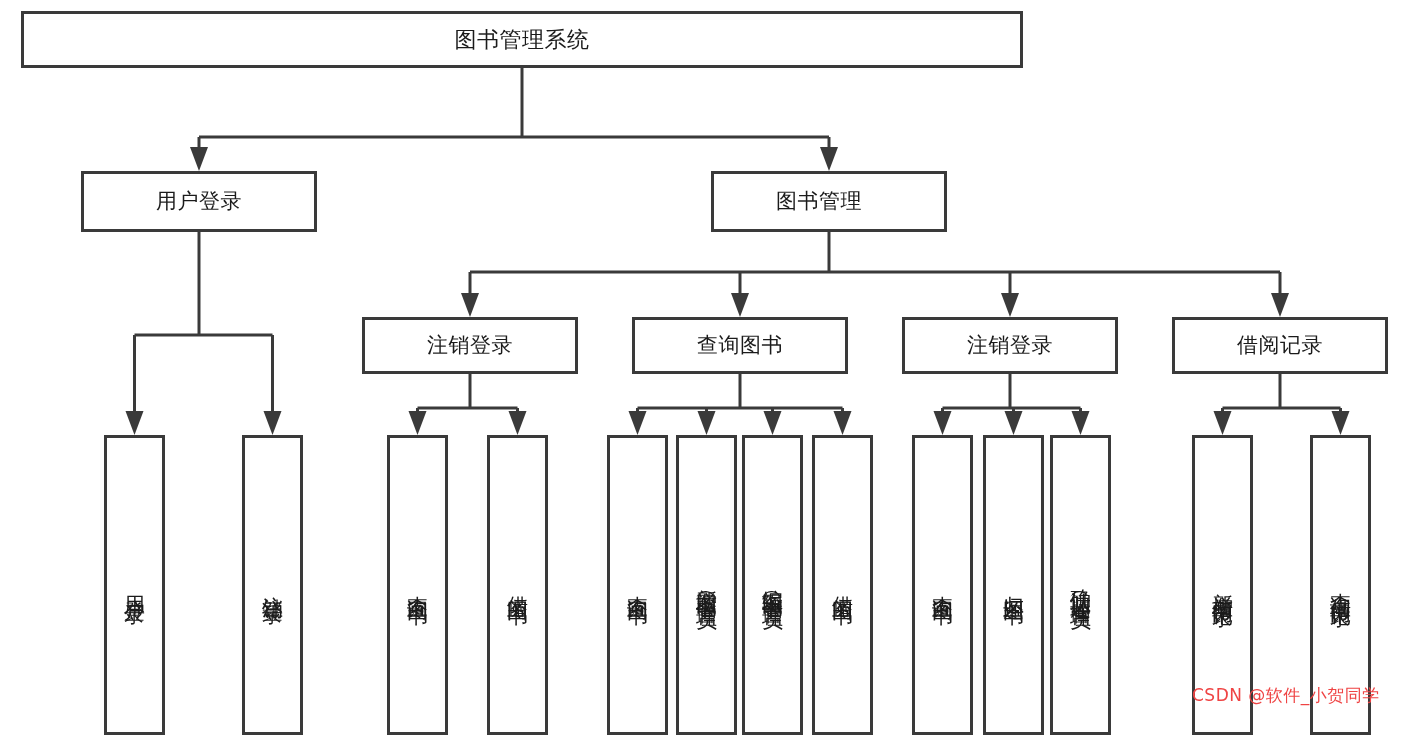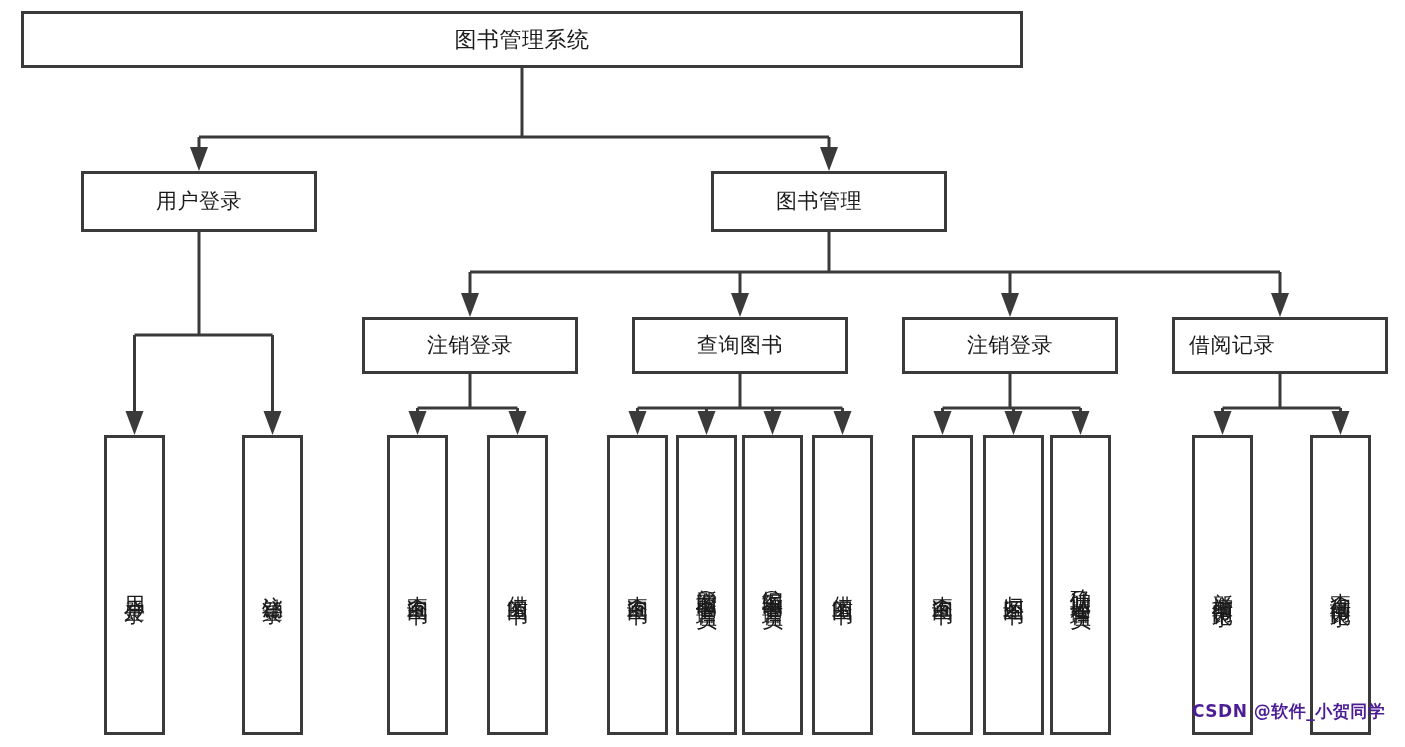--- a/index.html
+++ b/index.html
@@ -63,27 +63,26 @@
   }
   .node-label.vertical {
     writing-mode: vertical-rl;
     text-orientation: upright;
     font-size: 21px;
     letter-spacing: 3px;
   }
   .watermark {
     position: absolute;
     left: 1192px;
-    top: 700px;
+    top: 684px;
     font-size: 17px;
-    color: #4c1d95;
+    color: #ef4444;
     letter-spacing: 0.5px;
     white-space: nowrap;
     font-family: "DejaVu Sans", "Liberation Sans", sans-serif;
-    font-weight: bold;
   }
 </style>
 </head>
 <body>
 
 <div id="diagram-root">
   <svg id="diagram-svg" viewBox="0 0 1405 747">
     <g id="edges-layer">
         <line x1="522" y1="68" x2="522" y2="137" class="node-edge"></line>
         <line x1="199" y1="137" x2="829" y2="137" class="node-edge"></line>
@@ -161,21 +160,21 @@
         <rect x="1311.5" y="436.5" width="58" height="297" class="node-box"></rect>
       </g>
   </svg>
   <div id="labels-layer">
       <div class="node-label horizontal root" style="left: 21px; top: 11px; width: 1002px; height: 57px;">图书管理系统</div>
       <div class="node-label horizontal" style="left: 81px; top: 171px; width: 236px; height: 61px;">用户登录</div>
       <div class="node-label horizontal" style="left: 711px; top: 171px; width: 216px; height: 61px;">图书管理</div>
       <div class="node-label horizontal" style="left: 362px; top: 317px; width: 216px; height: 57px;">注销登录</div>
       <div class="node-label horizontal" style="left: 632px; top: 317px; width: 216px; height: 57px;">查询图书</div>
       <div class="node-label horizontal" style="left: 902px; top: 317px; width: 216px; height: 57px;">注销登录</div>
-      <div class="node-label horizontal" style="left: 1124px; top: 317px; width: 216px; height: 57px;">借阅记录</div>
+      <div class="node-label horizontal" style="left: 1172px; top: 317px; width: 216px; height: 57px;">借阅记录</div>
       <div class="node-label vertical" style="left: 104px; top: 435px; width: 61px; height: 300px;">用户登录</div>
       <div class="node-label vertical" style="left: 242px; top: 435px; width: 61px; height: 300px;">注销登录</div>
       <div class="node-label vertical" style="left: 387px; top: 435px; width: 61px; height: 300px;">查询图书</div>
       <div class="node-label vertical" style="left: 487px; top: 435px; width: 61px; height: 300px;">借阅图书</div>
       <div class="node-label vertical" style="left: 607px; top: 435px; width: 61px; height: 300px;">查询图书</div>
       <div class="node-label vertical" style="left: 676px; top: 435px; width: 61px; height: 300px;">新增图书（管理员）</div>
       <div class="node-label vertical" style="left: 742px; top: 435px; width: 61px; height: 300px;">编辑图书（管理员）</div>
       <div class="node-label vertical" style="left: 812px; top: 435px; width: 61px; height: 300px;">借阅图书</div>
       <div class="node-label vertical" style="left: 912px; top: 435px; width: 61px; height: 300px;">查询图书</div>
       <div class="node-label vertical" style="left: 983px; top: 435px; width: 61px; height: 300px;">归还图书</div>

